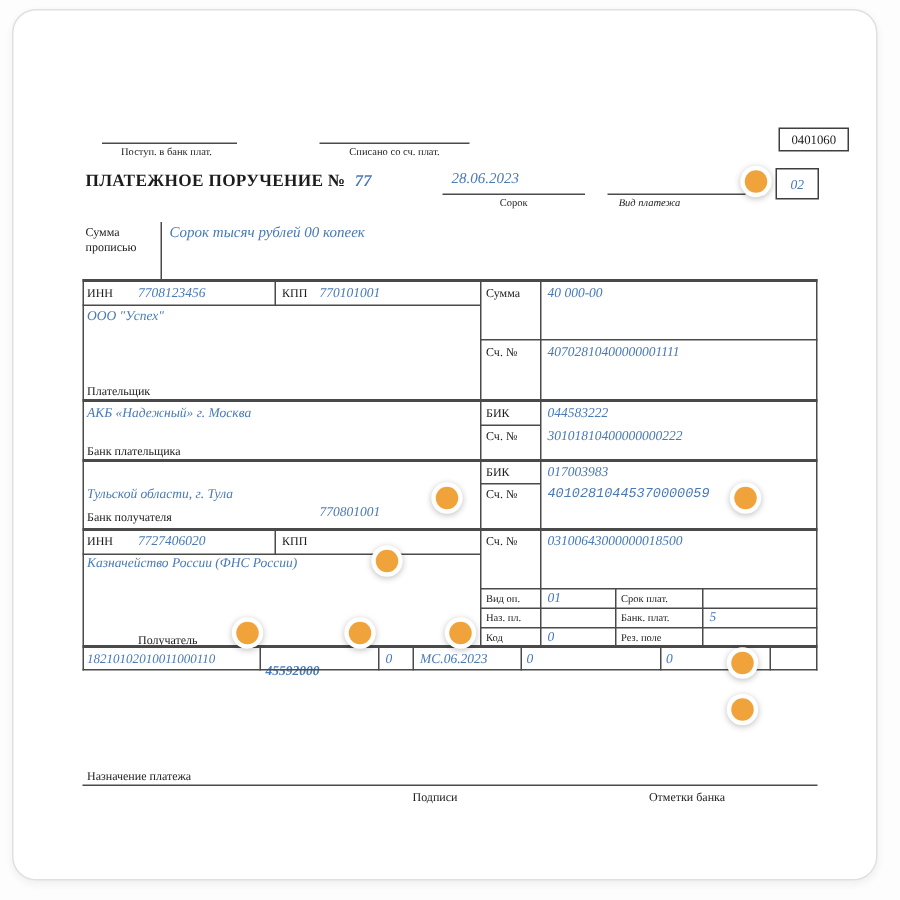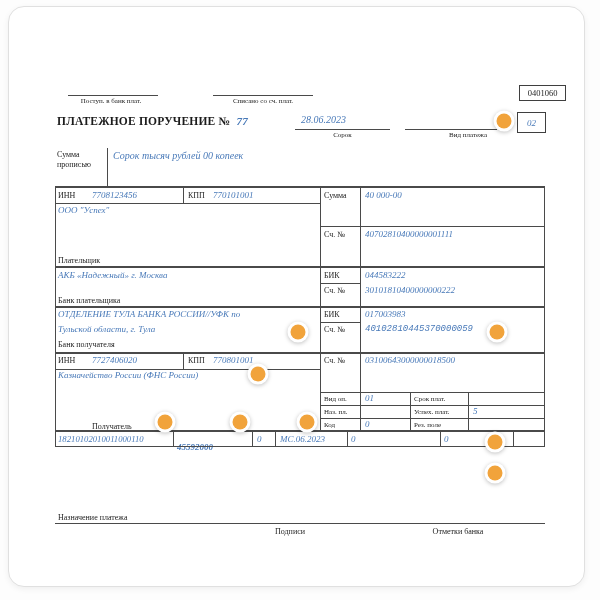--- a/index.html
+++ b/index.html
@@ -40,21 +40,21 @@
 
   <div class="box" style="left:519px;top:85px;width:45px;height:14px;font-size:8.5px;">
     <span>0401060</span>
   </div>
   <div class="t lbl-sm center" style="left:56px;top:97px;width:110px;">Поступ. в банк плат.</div>
   <div class="t lbl-sm center" style="left:203px;top:97px;width:120px;">Списано со сч. плат.</div>
 
   <div class="t title" style="left:57px;top:115px;"><span>ПЛАТЕЖНОЕ ПОРУЧЕНИЕ №</span>&nbsp;&nbsp;<span class="num">77</span></div>
   <div class="t val" style="left:301px;top:114px;">28.06.2023</div>
   <div class="t lbl-sm center" style="left:295px;top:131px;width:95px;">Сорок</div>
-  <div class="t lbl-sm center" style="left:422px;top:131px;width:92px;">Вид платежа</div>
+  <div class="t lbl-sm center" style="left:387px;top:131px;width:92px;font-style:italic;">Вид платежа</div>
   <div class="box" style="left:517px;top:112px;width:27px;height:19px;">
     <span class="val-sm">02</span>
   </div>
 
   <div class="t lbl wrap2" style="left:57px;top:150px;">Сумма прописью</div>
   <div class="t val" style="left:113px;top:150px;">Сорок тысяч рублей 00 копеек</div>
 
   <div class="t lbl" style="left:58px;top:191px;">ИНН</div>
   <div class="t val-sm" style="left:92px;top:190px;">7708123456</div>
   <div class="t lbl" style="left:188px;top:191px;">КПП</div>
@@ -66,46 +66,45 @@
   <div class="t val-sm" style="left:365px;top:229px;">40702810400000001111</div>
   <div class="t lbl" style="left:58px;top:256px;">Плательщик</div>
 
   <div class="t val-sm" style="left:58px;top:270px;">АКБ «Надежный» г. Москва</div>
   <div class="t lbl" style="left:324px;top:271px;">БИК</div>
   <div class="t val-sm" style="left:365px;top:270px;">044583222</div>
   <div class="t lbl" style="left:324px;top:286px;">Сч. №</div>
   <div class="t val-sm" style="left:365px;top:285px;">30101810400000000222</div>
   <div class="t lbl" style="left:58px;top:296px;">Банк плательщика</div>
 
-  <div class="t val-sm" style="left:58px;top:309px;">ОТДЕЛЕНИЕ ТУЛА БАНКА РОССИИ//УФК по</div>
   <div class="t val-sm" style="left:58px;top:324px;">Тульской области, г. Тула</div>
   <div class="t lbl" style="left:324px;top:310px;">БИК</div>
   <div class="t val-sm" style="left:365px;top:309px;">017003983</div>
   <div class="t lbl" style="left:324px;top:325px;">Сч. №</div>
   <div class="t val-sm" style="left:365px;top:324px;font-family:Liberation Mono, monospace;">40102810445370000059</div>
   <div class="t lbl" style="left:58px;top:340px;">Банк получателя</div>
 
   <div class="t lbl" style="left:58px;top:356px;">ИНН</div>
   <div class="t val-sm" style="left:92px;top:355px;">7727406020</div>
   <div class="t lbl" style="left:188px;top:356px;">КПП</div>
-  <div class="t val-sm" style="left:213px;top:355px;">770801001</div>
+  <div class="t val-sm" style="left:213px;top:336px;">770801001</div>
   <div class="t lbl" style="left:324px;top:356px;">Сч. №</div>
   <div class="t val-sm" style="left:365px;top:355px;">03100643000000018500</div>
   <div class="t val-sm" style="left:58px;top:370px;">Казначейство России (ФНС России)</div>
   <div class="t lbl" style="left:58px;top:422px;margin-left:34px;">Получатель</div>
 
   <div class="t lbl-sm" style="left:324px;top:395px;">Вид оп.</div>
   <div class="t val-sm" style="left:365px;top:393px;">01</div>
   <div class="t lbl-sm" style="left:324px;top:408px;">Наз. пл.</div>
   <div class="t val-sm" style="left:365px;top:406px;"></div>
   <div class="t lbl-sm" style="left:324px;top:421px;">Код</div>
   <div class="t val-sm" style="left:365px;top:419px;">0</div>
   <div class="t lbl-sm" style="left:414px;top:395px;">Срок плат.</div>
   <div class="t val-sm" style="left:473px;top:393px;"></div>
-  <div class="t lbl-sm" style="left:414px;top:408px;">Успех. плат.</div>
+  <div class="t lbl-sm" style="left:414px;top:408px;">Банк. плат.</div>
   <div class="t val-sm" style="left:473px;top:406px;">5</div>
   <div class="t lbl-sm" style="left:414px;top:421px;">Рез. поле</div>
 
   <div class="t val-sm" style="left:58px;top:434px;font-size:8.7px;">18210102010011000110</div>
   <div class="t val-sm" style="left:177px;top:442px;font-weight:bold;">45592000</div>
   <div class="t val-sm" style="left:257px;top:434px;">0</div>
   <div class="t val-sm" style="left:280px;top:434px;">МС.06.2023</div>
   <div class="t val-sm" style="left:351px;top:434px;">0</div>
   <div class="t val-sm" style="left:444px;top:434px;">0</div>
   <div class="t val-sm" style="left:517px;top:434px;"></div>

